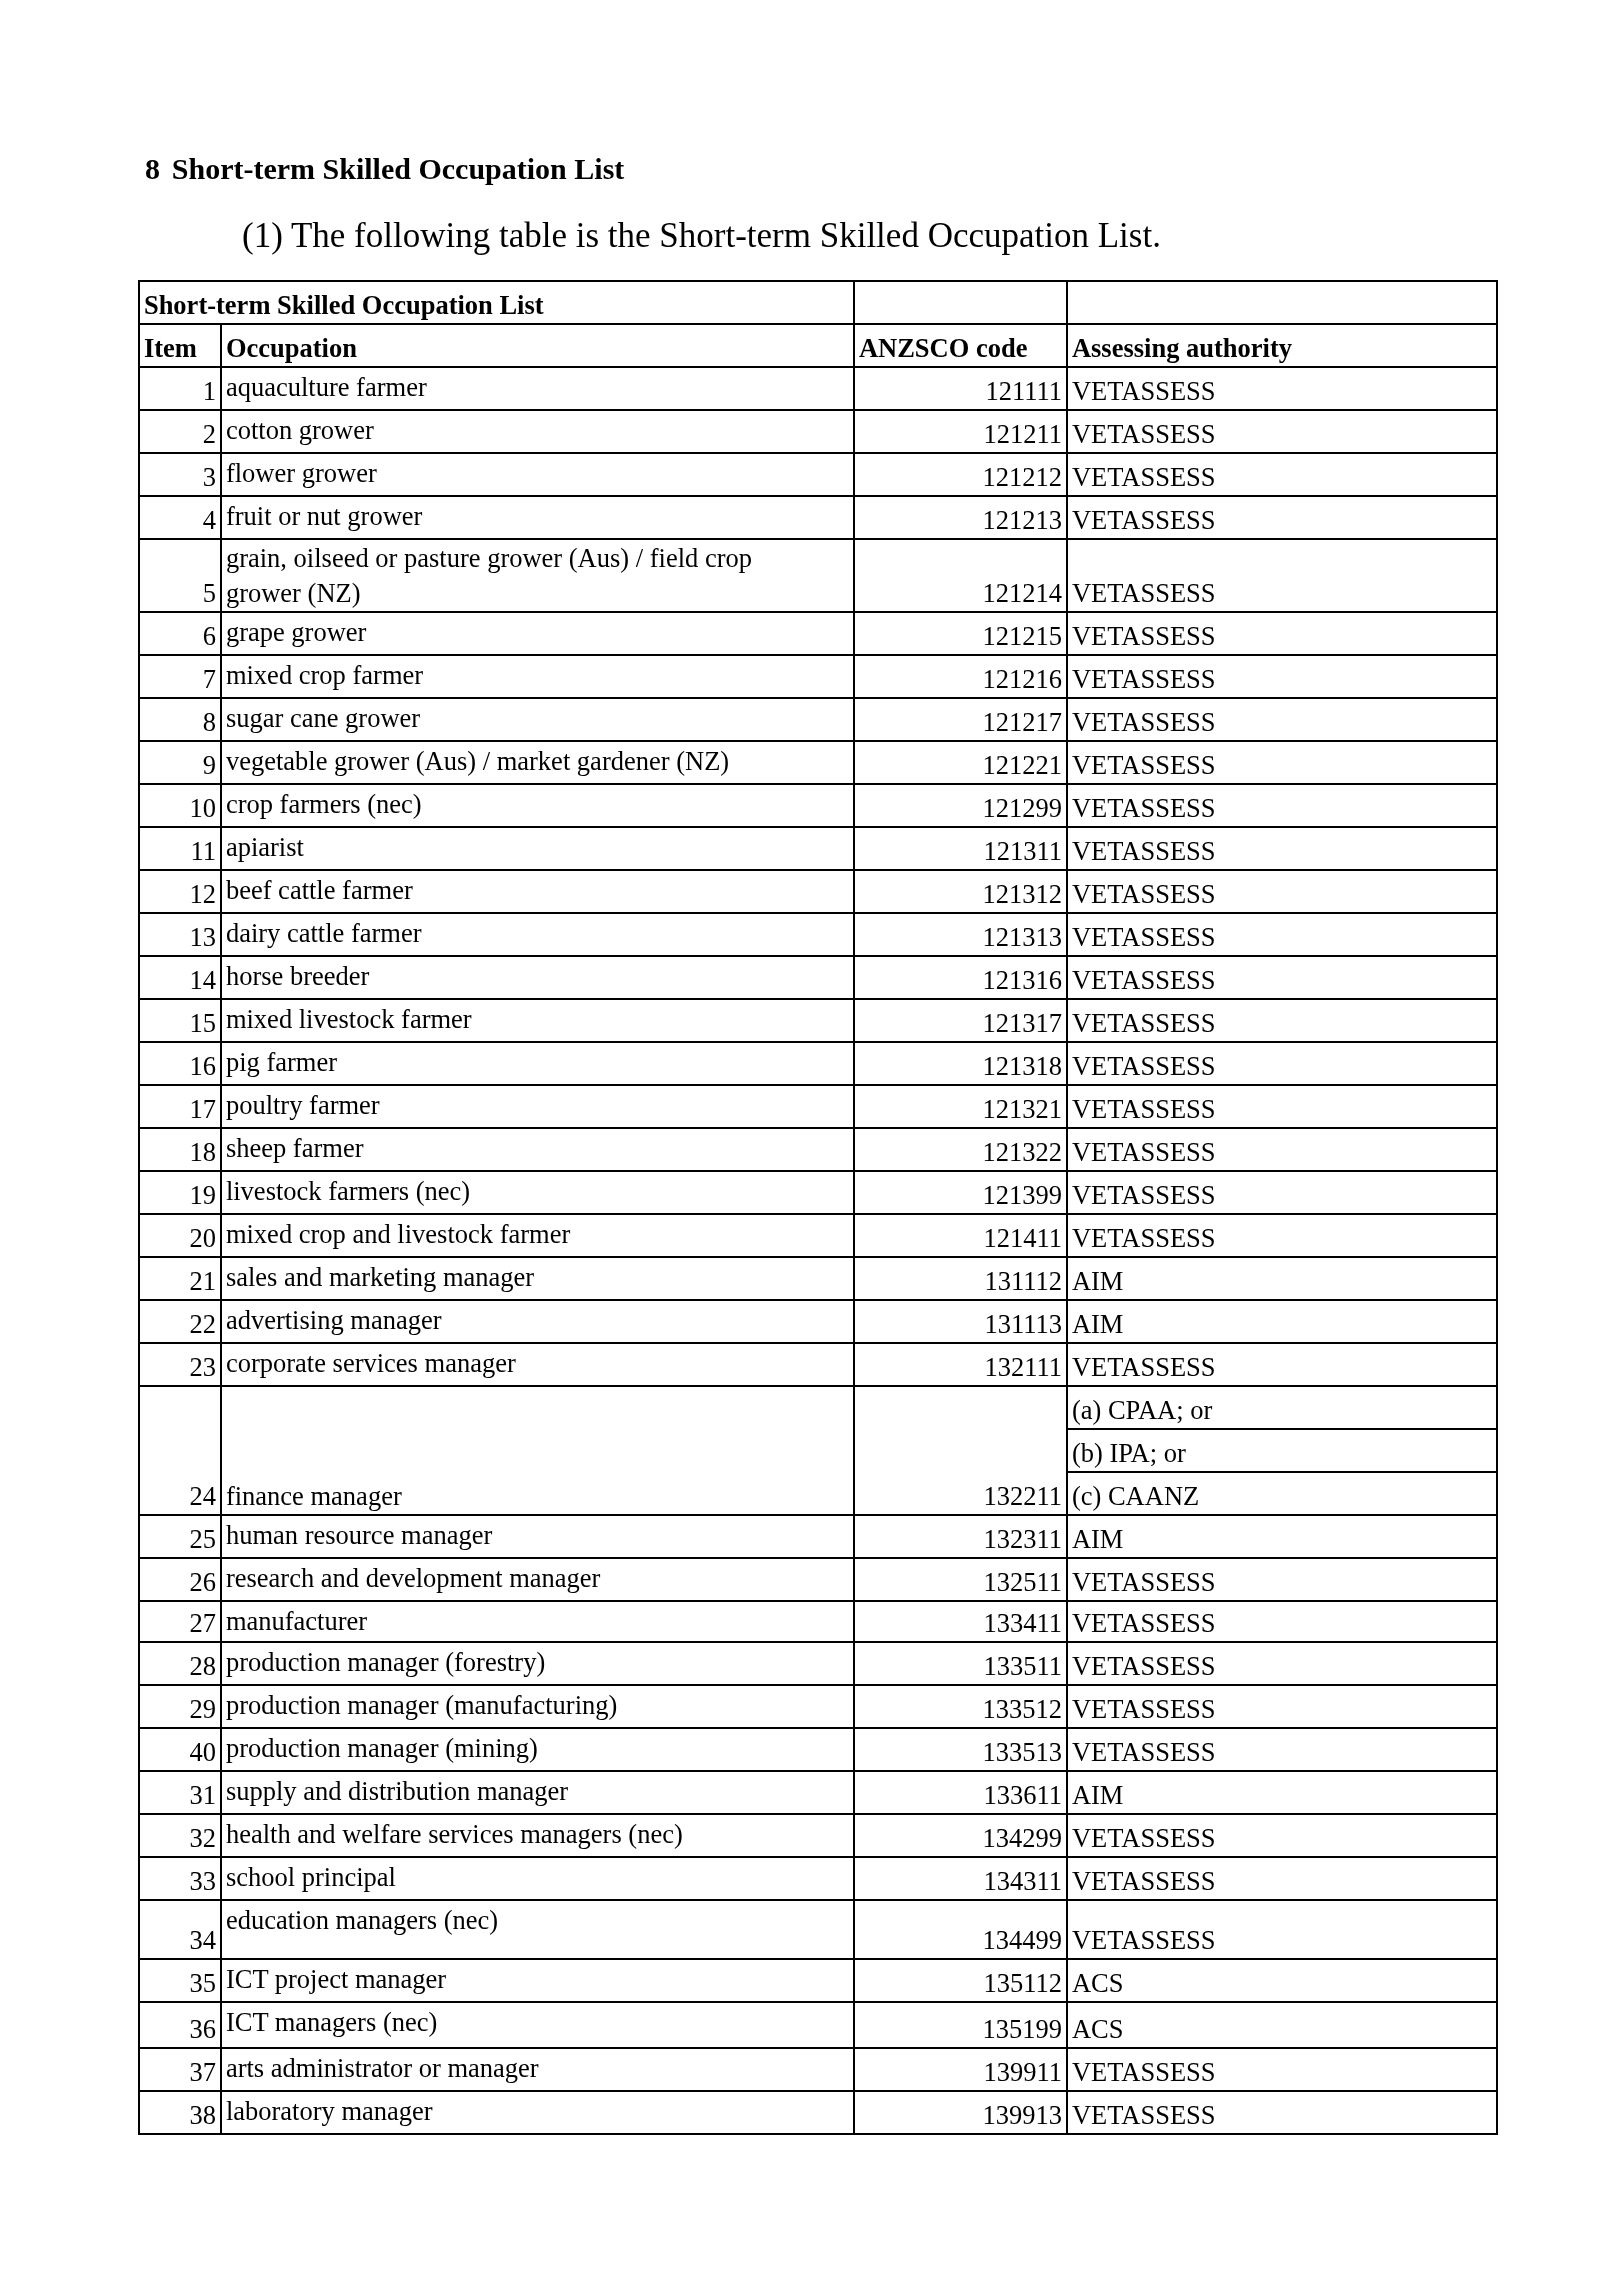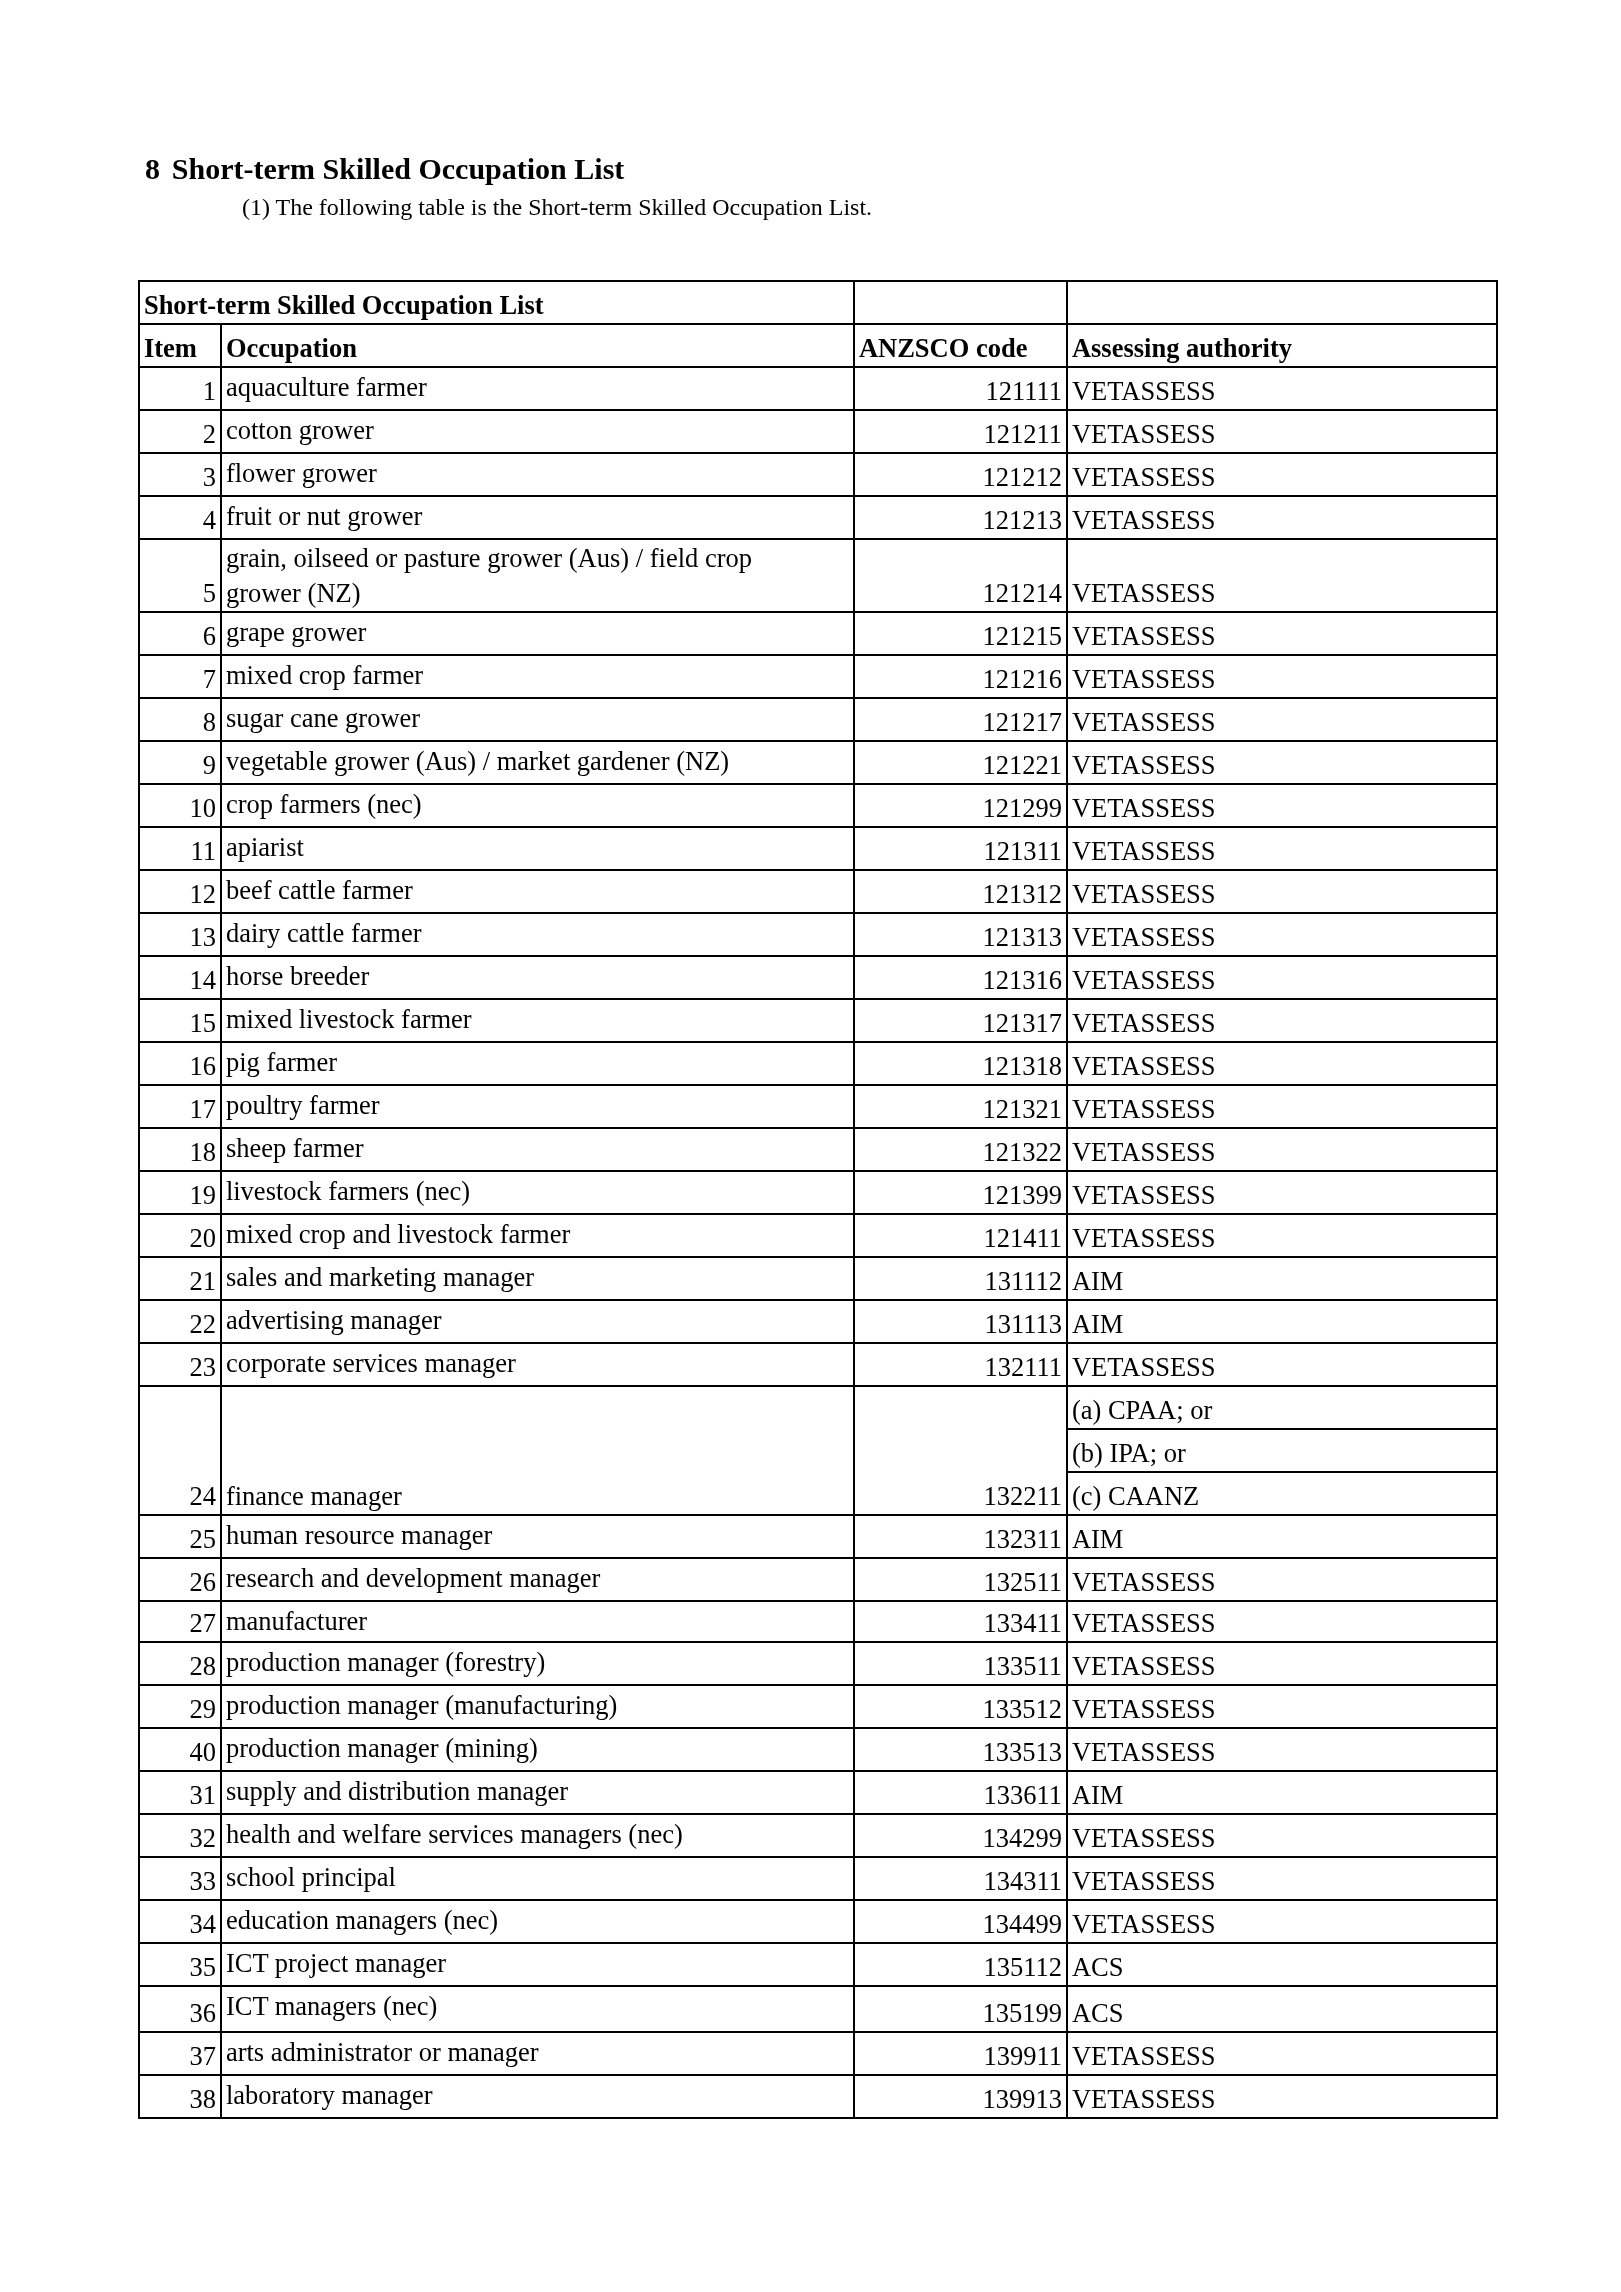--- a/index.html
+++ b/index.html
@@ -1,19 +1,19 @@
 <!DOCTYPE html>
 <html><head>
 <meta charset="utf-8">
 <style>
   html, body { margin: 0; padding: 0; background: #ffffff; }
   body { width: 1621px; height: 2293px; position: relative; font-family: "Liberation Serif", "DejaVu Serif", serif; color: #000; }
   .heading { position: absolute; left: 145px; top: 152px; font-size: 30px; font-weight: bold; white-space: nowrap; }
   .heading .num { margin-right: 11.8px; }
-  .intro { position: absolute; left: 242px; top: 194px; font-size: 24px; white-space: nowrap; }
+  .intro { position: absolute; left: 242px; top: 216px; font-size: 35px; white-space: nowrap; }
   table.sol { position: absolute; left: 138px; top: 280px; width: 1358px; border-collapse: collapse; table-layout: fixed; font-size: 26.5px; }
   table.sol td { border: 2.9px solid #000; padding: 0 3.9px; vertical-align: bottom; line-height: 35px; height: 37px; overflow: hidden; }
   table.sol col.c-item { width: 82px; }
   table.sol col.c-occ { width: 633px; }
   table.sol col.c-code { width: 213px; }
   table.sol col.c-auth { width: 430px; }
   .bold { font-weight: bold; }
   .right { text-align: right; }
   td.occ { vertical-align: bottom; }
   td.occ.single { vertical-align: top; padding-top: 2px; }
@@ -246,21 +246,21 @@
         <td class="occ single">health and welfare services managers (nec)</td>
         <td class="right">134299</td>
         <td>VETASSESS</td>
       </tr>
       <tr style="height: 43px;">
         <td class="right">33</td>
         <td class="occ single">school principal</td>
         <td class="right">134311</td>
         <td>VETASSESS</td>
       </tr>
-      <tr style="height: 43px;">
+      <tr style="height: 59px;">
         <td class="right">34</td>
         <td class="occ single">education managers (nec)</td>
         <td class="right">134499</td>
         <td>VETASSESS</td>
       </tr>
       <tr style="height: 43px; padding-left: 28px;">
         <td class="right">35</td>
         <td class="occ single">ICT project manager</td>
         <td class="right">135112</td>
         <td>ACS</td>

